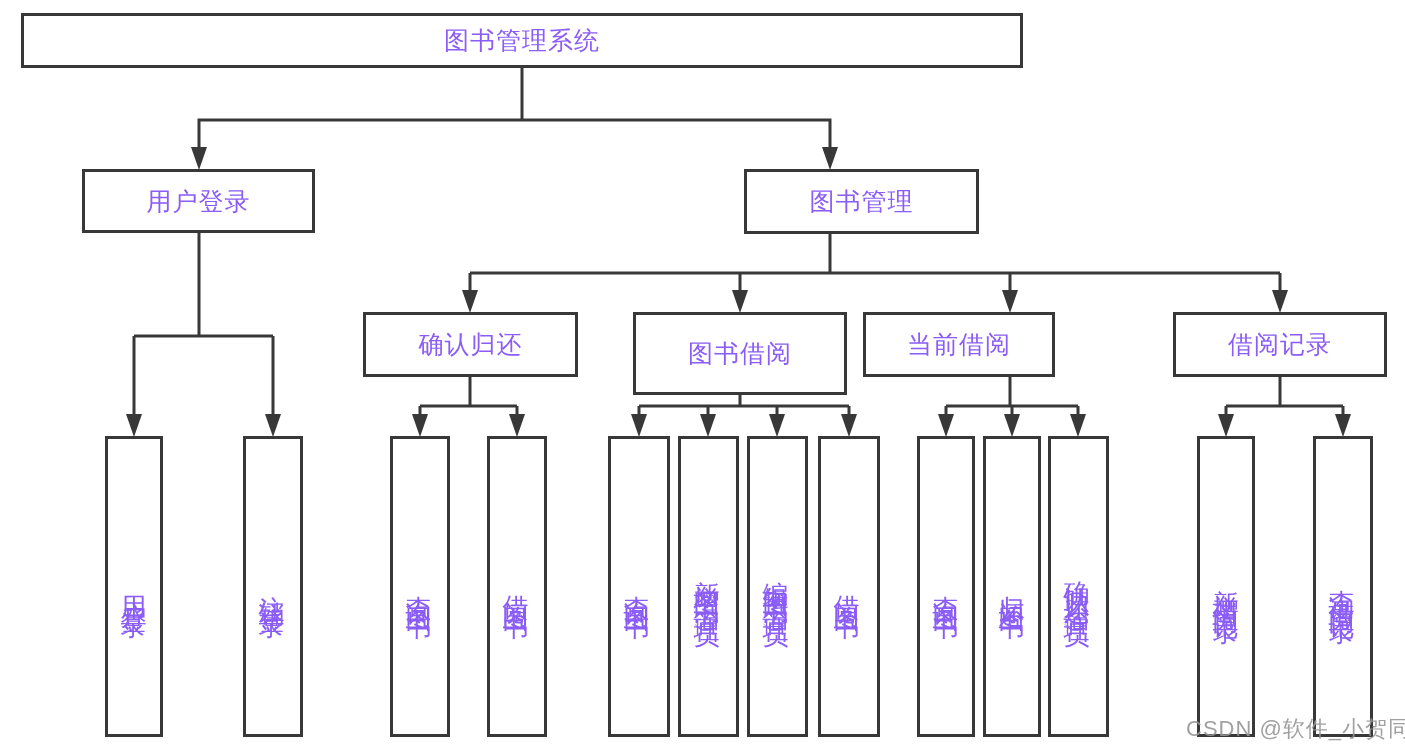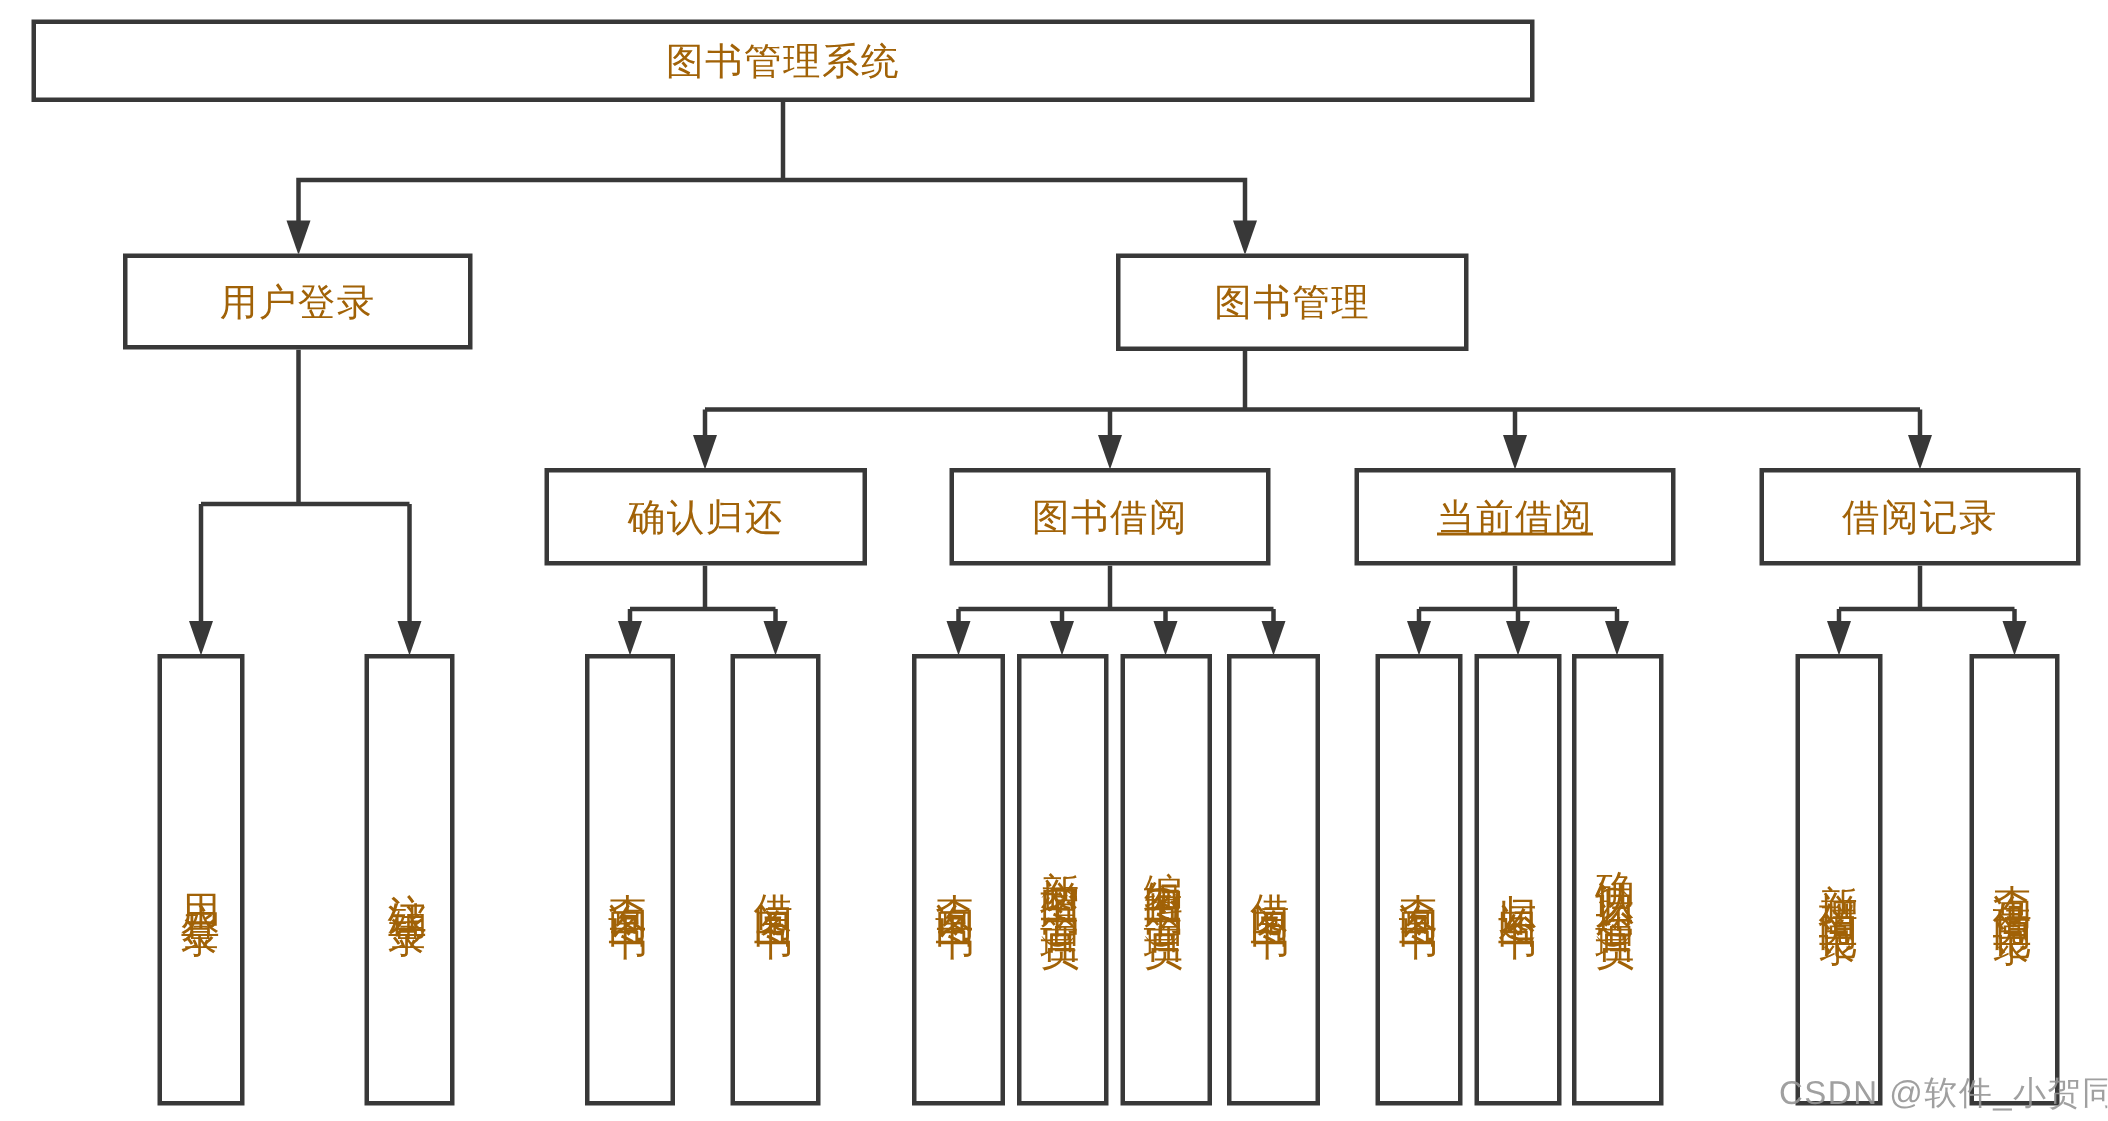--- a/index.html
+++ b/index.html
@@ -20,21 +20,21 @@
     left: 0; top: 0;
     width: 1405px;
     height: 747px;
     z-index: 1;
   }
   .node {
     position: absolute;
     box-sizing: border-box;
     border: 3px solid #383838;
     background: #ffffff;
-    color: #a16207;
+    color: #8b5cf6;
     z-index: 2;
   }
   .node.h {
     display: flex;
     align-items: center;
     justify-content: center;
     font-size: 25px;
     letter-spacing: 1px;
     white-space: nowrap;
   }
@@ -101,22 +101,22 @@
     <polygon points="1218,414 1234,414 1226,437"></polygon>
     <polygon points="1335,414 1351,414 1343,437"></polygon>
   </svg>
 
   <div class="node h" style="left:21px; top:13px; width:1002px; height:55px;">图书管理系统</div>
 
   <div class="node h" style="left:82px; top:169px; width:233px; height:64px;">用户登录</div>
   <div class="node h" style="left:744px; top:169px; width:235px; height:65px;">图书管理</div>
 
   <div class="node h" style="left:363px; top:312px; width:215px; height:65px;">确认归还</div>
-  <div class="node h" style="left:633px; top:312px; width:214px; height:65px;">图书借阅</div>
-  <div class="node h" style="left:903px; top:312px; width:214px; height:65px;text-decoration:underline;">当前借阅</div>
+  <div class="node h" style="left:633px; top:312px; width:214px; height:83px;">图书借阅</div>
+  <div class="node h" style="left:863px; top:312px; width:192px; height:65px;">当前借阅</div>
   <div class="node h" style="left:1173px; top:312px; width:214px; height:65px;">借阅记录</div>
 
   <div class="node v" style="left:105px; top:436px; width:58px; height:301px;">用户登录</div>
   <div class="node v" style="left:243px; top:436px; width:60px; height:301px;">注销登录</div>
 
   <div class="node v" style="left:390px; top:436px; width:60px; height:301px;">查询图书</div>
   <div class="node v" style="left:487px; top:436px; width:60px; height:301px;">借阅图书</div>
 
   <div class="node v" style="left:608px; top:436px; width:62px; height:301px;">查询图书</div>
   <div class="node v" style="left:678px; top:436px; width:61px; height:301px;">新增图书（管理员）</div>

